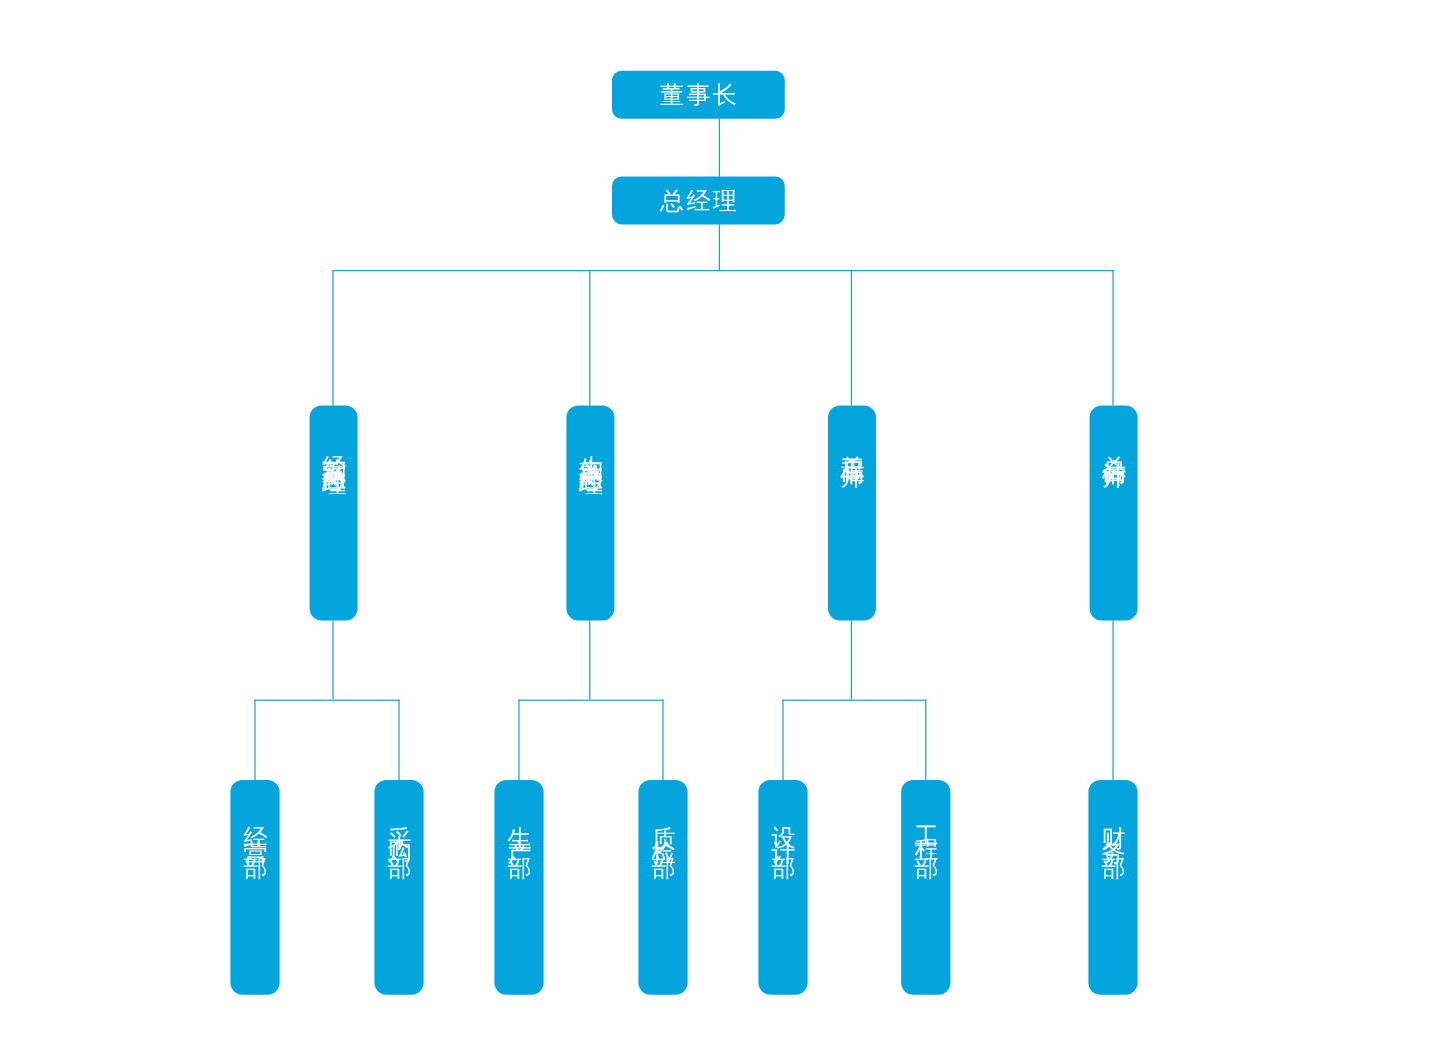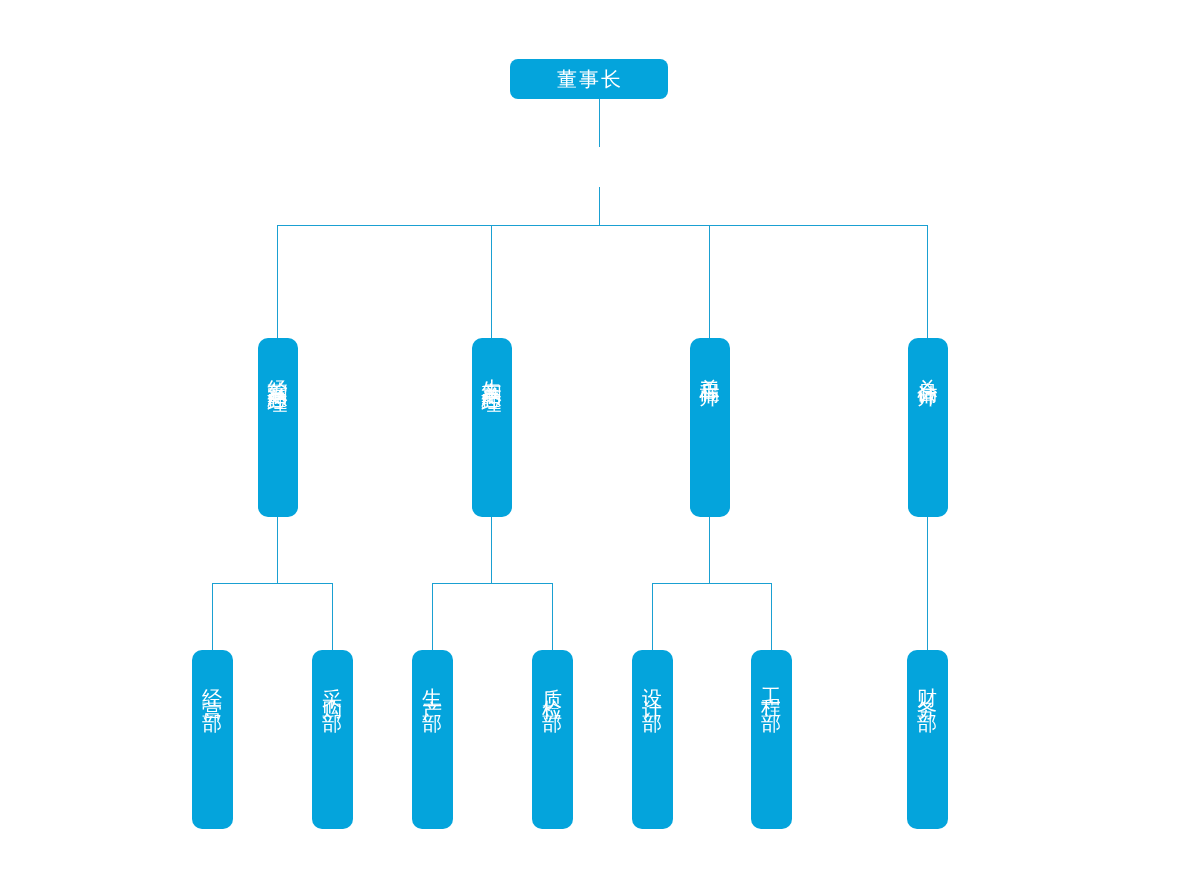--- a/index.html
+++ b/index.html
@@ -21,21 +21,21 @@
     background: #1aa0d2;
   }
   
   .node {
     position: absolute;
     background: #04a4dc;
     color: #ffffff;
     box-sizing: border-box;
   }
   .node-h {
-    width: 158px;
+    width: 144px;
     height: 40px;
     border-radius: 8px;
     display: flex;
     align-items: center;
     justify-content: center;
     font-size: 20px;
     font-weight: 300;
     letter-spacing: 2px;
     text-indent: 2px;
   }
@@ -97,20 +97,21 @@
 
   <div class="line" style="left:212px; top:583px; width:1px; height:67px;"></div>
   <div class="line" style="left:332px; top:583px; width:1px; height:67px;"></div>
   <div class="line" style="left:432px; top:583px; width:1px; height:67px;"></div>
   <div class="line" style="left:552px; top:583px; width:1px; height:67px;"></div>
   <div class="line" style="left:652px; top:583px; width:1px; height:67px;"></div>
   <div class="line" style="left:771px; top:583px; width:1px; height:67px;"></div>
 
   <div class="node node-h" style="left:510px; top:59px;">董事长</div>
 
+  <div class="node node-h" style="left:510px; top:147px;">总经理</div>
 
   <div class="node node-v lvl2 b0">
     <span>经营副总经理</span>
   </div>
   <div class="node node-v lvl2 b1">
     <span>生产副总经理</span>
   </div>
   <div class="node node-v lvl2 b2">
     <span>总工程师</span>
   </div>

